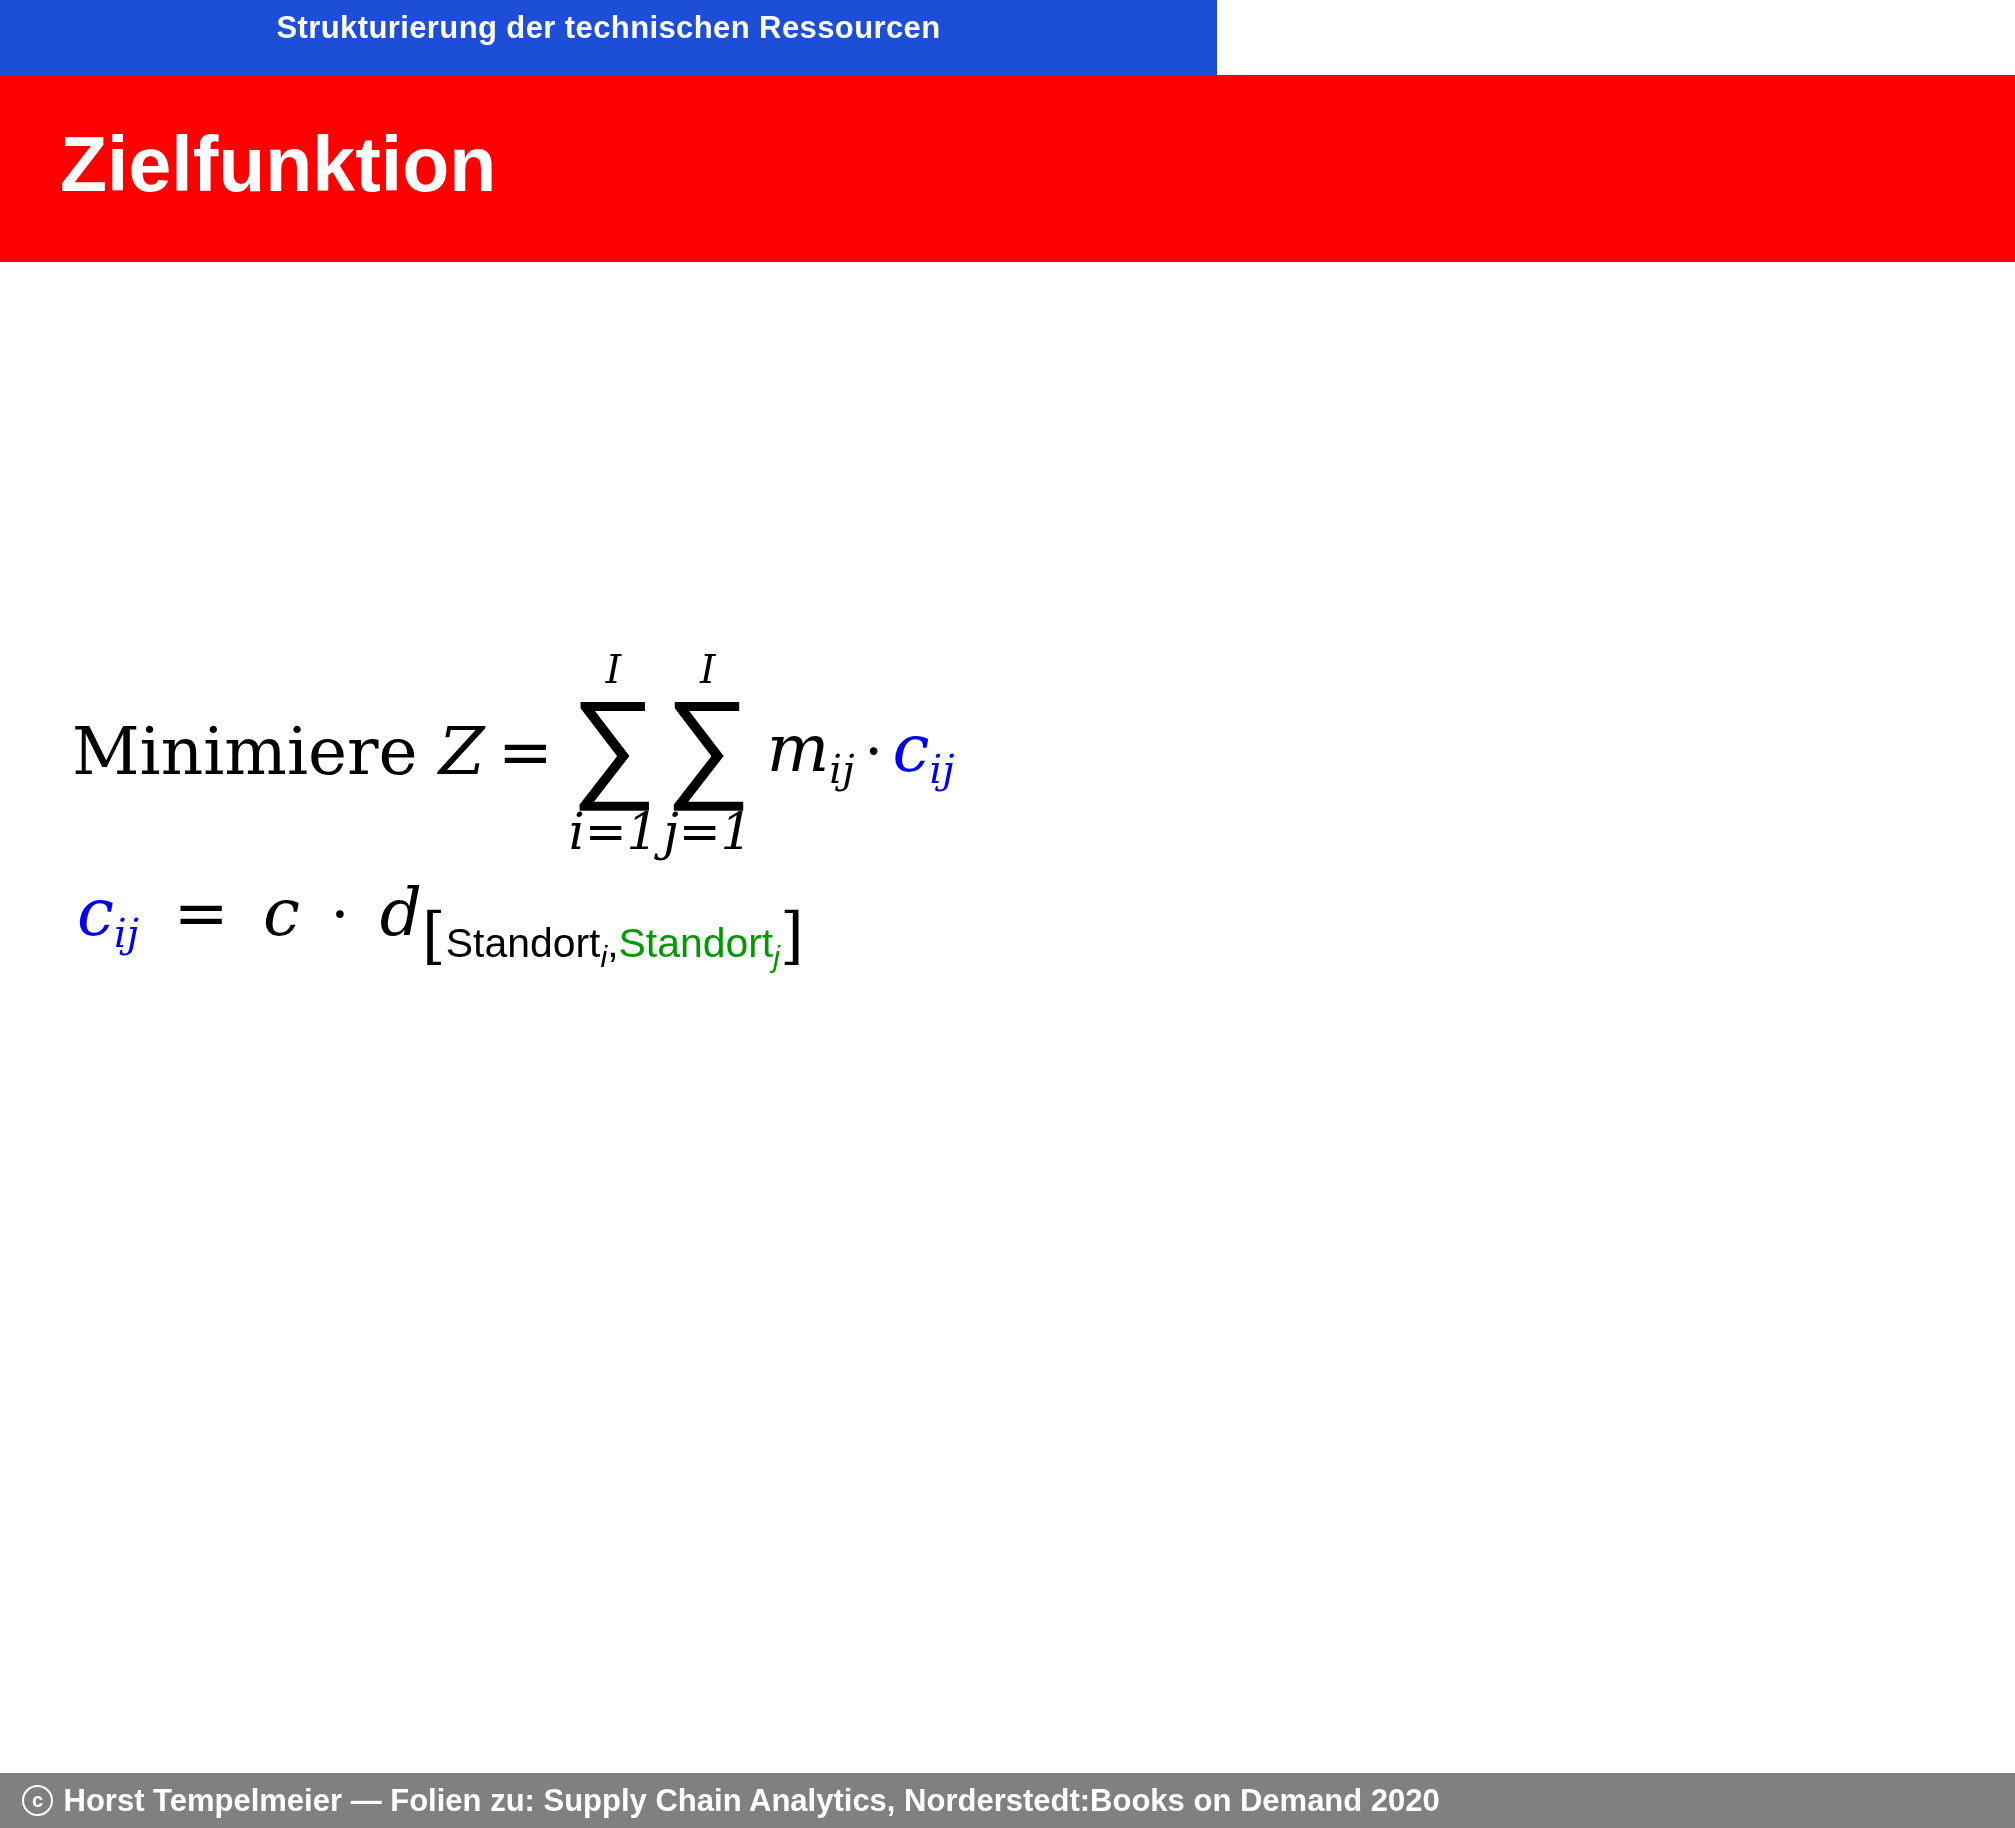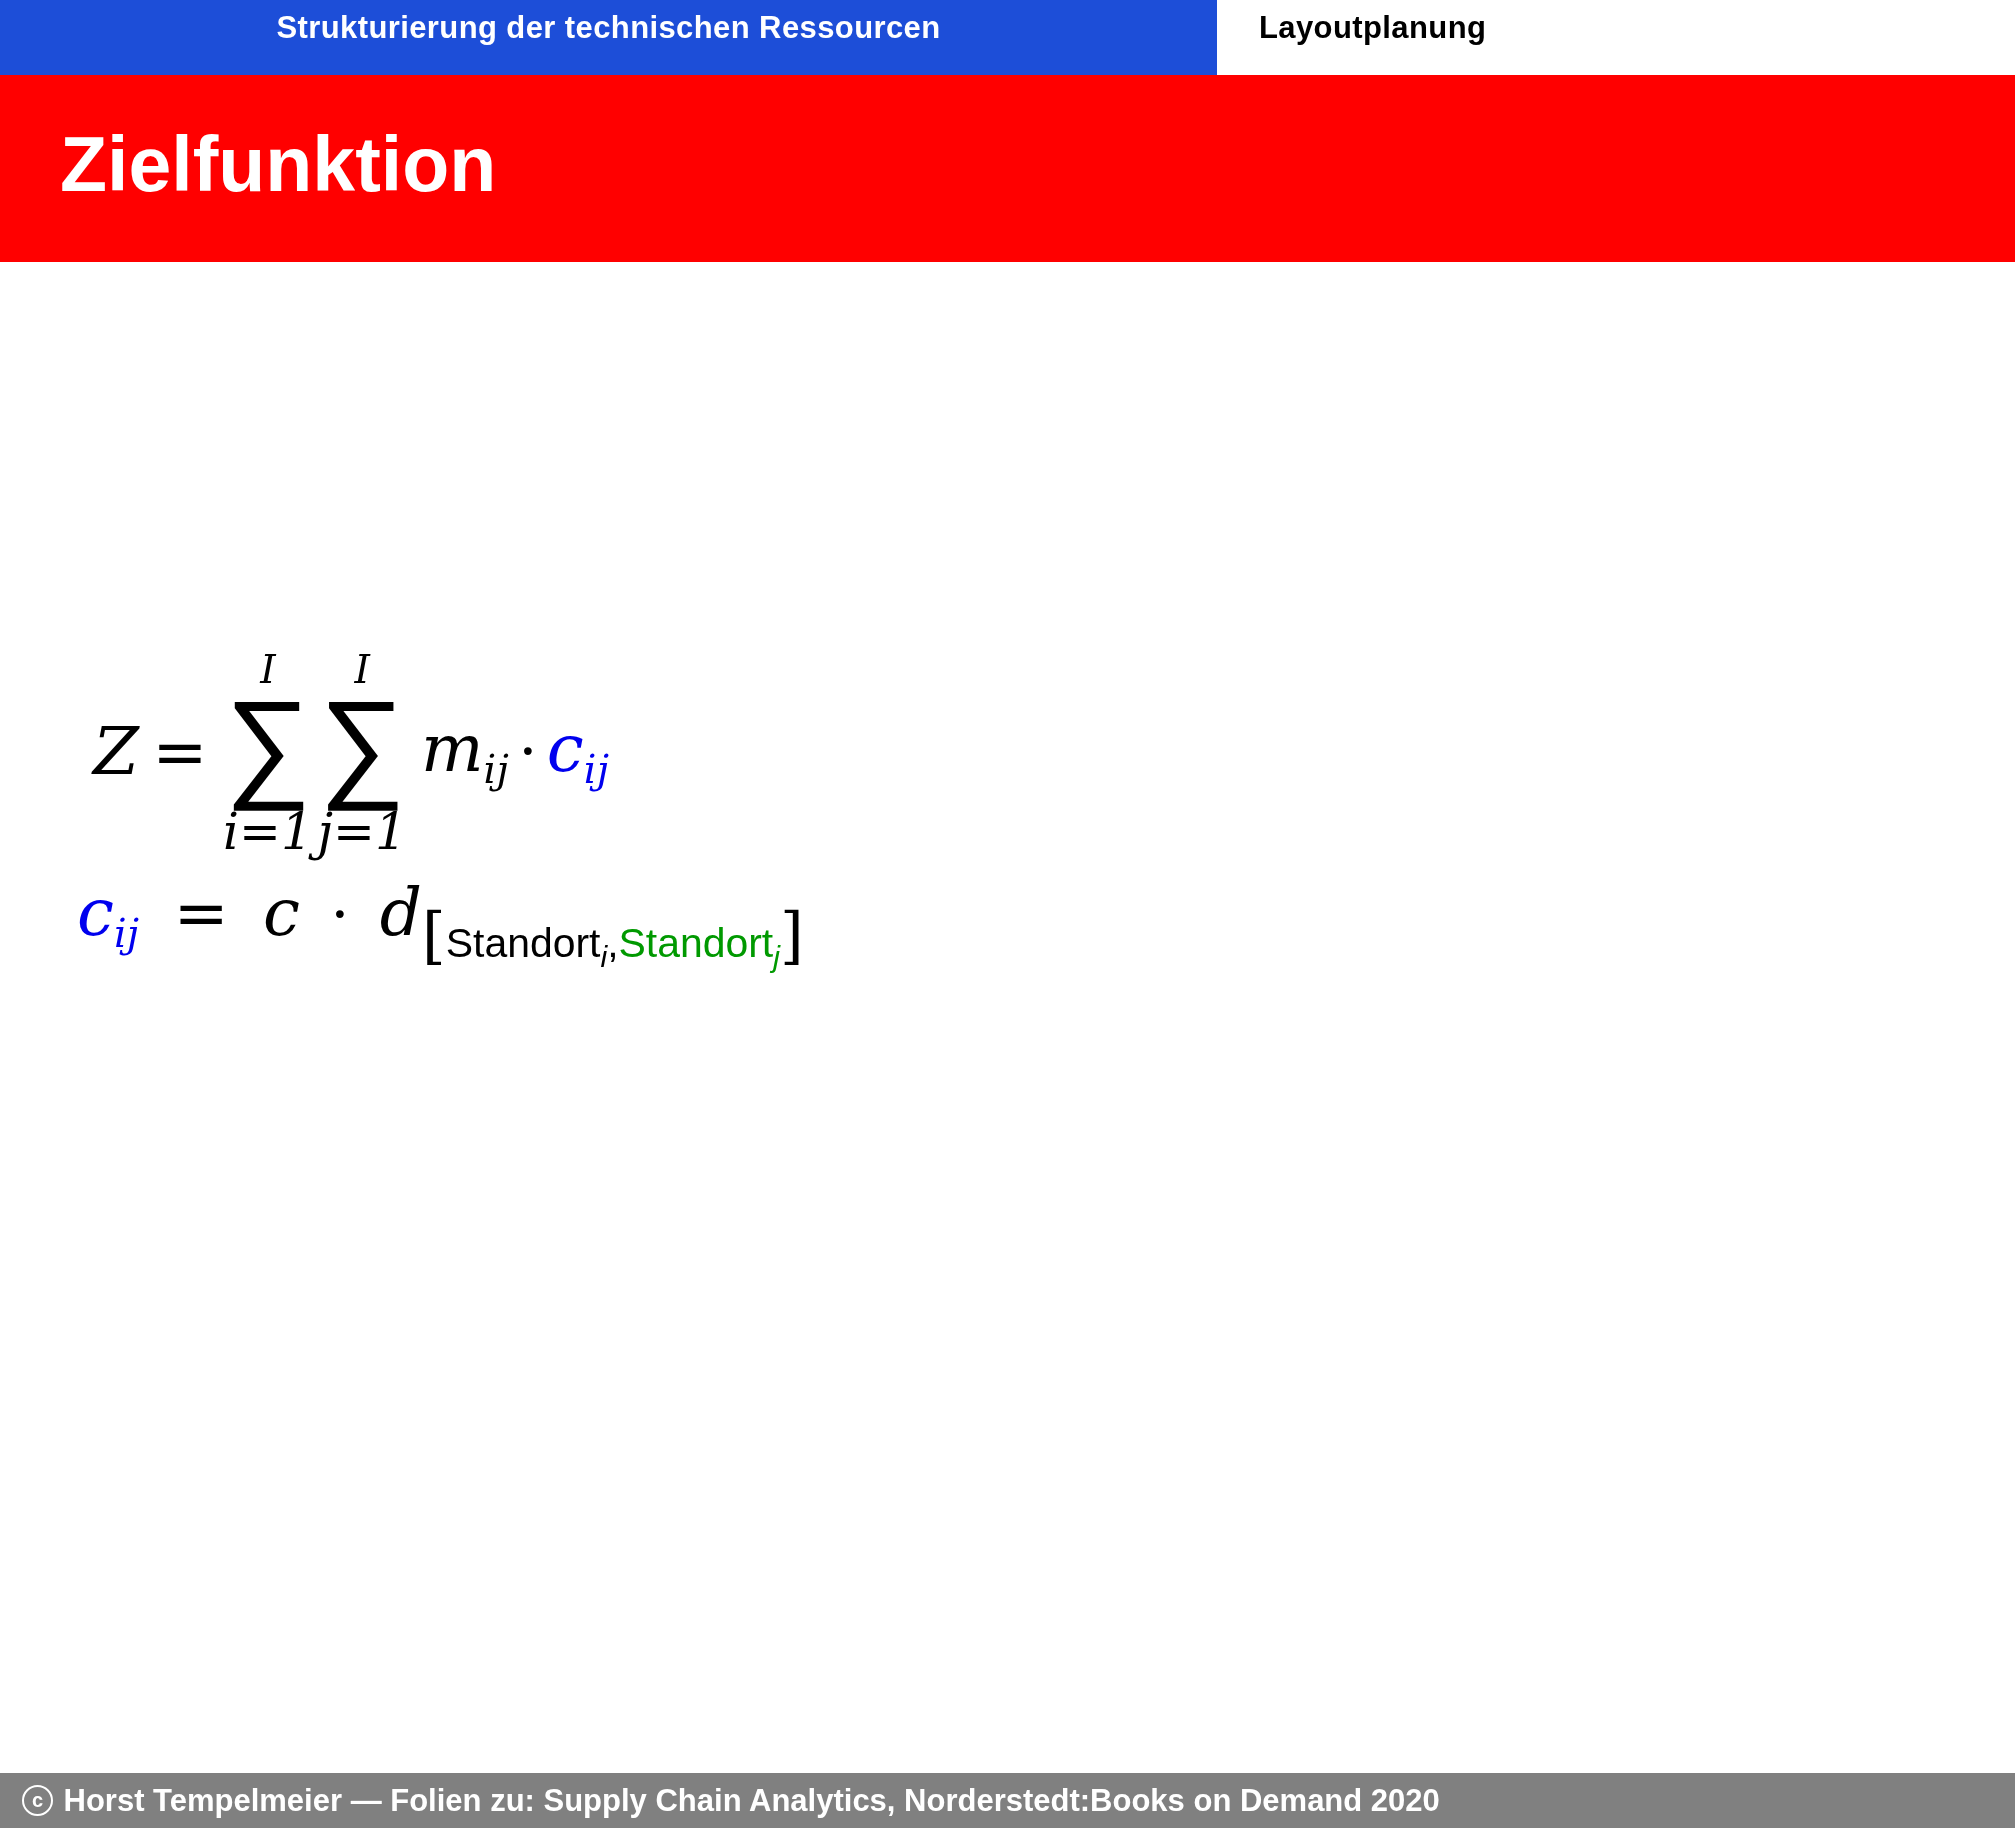--- a/index.html
+++ b/index.html
@@ -205,32 +205,30 @@
 </style>
 </head>
 <body>
 
 <div class="slide">
 
   <div class="navbar">
     <div class="nav-crumb active">
       <span>Strukturierung der technischen Ressourcen</span>
     </div>
-    <div class="nav-crumb plain">
-      <span>Layoutplanung</span>
-    </div>
   </div>
 
   <div class="titlebar">
     <div class="slide-title">Zielfunktion</div>
   </div>
 
   <div class="body">
 
     <div class="math eq-main">
+      <span class="upright">Minimiere</span>
       <span style="display:inline-block;width:0.32em"></span>
       <span class="ital">Z</span>
       <span class="eqsign">=</span>
 
       <span class="sum-stack">
         <span class="sum-lim-top">I</span>
         <span class="sum-glyph">∑</span>
         <span class="sum-lim-bot">i=1</span>
       </span>
 

